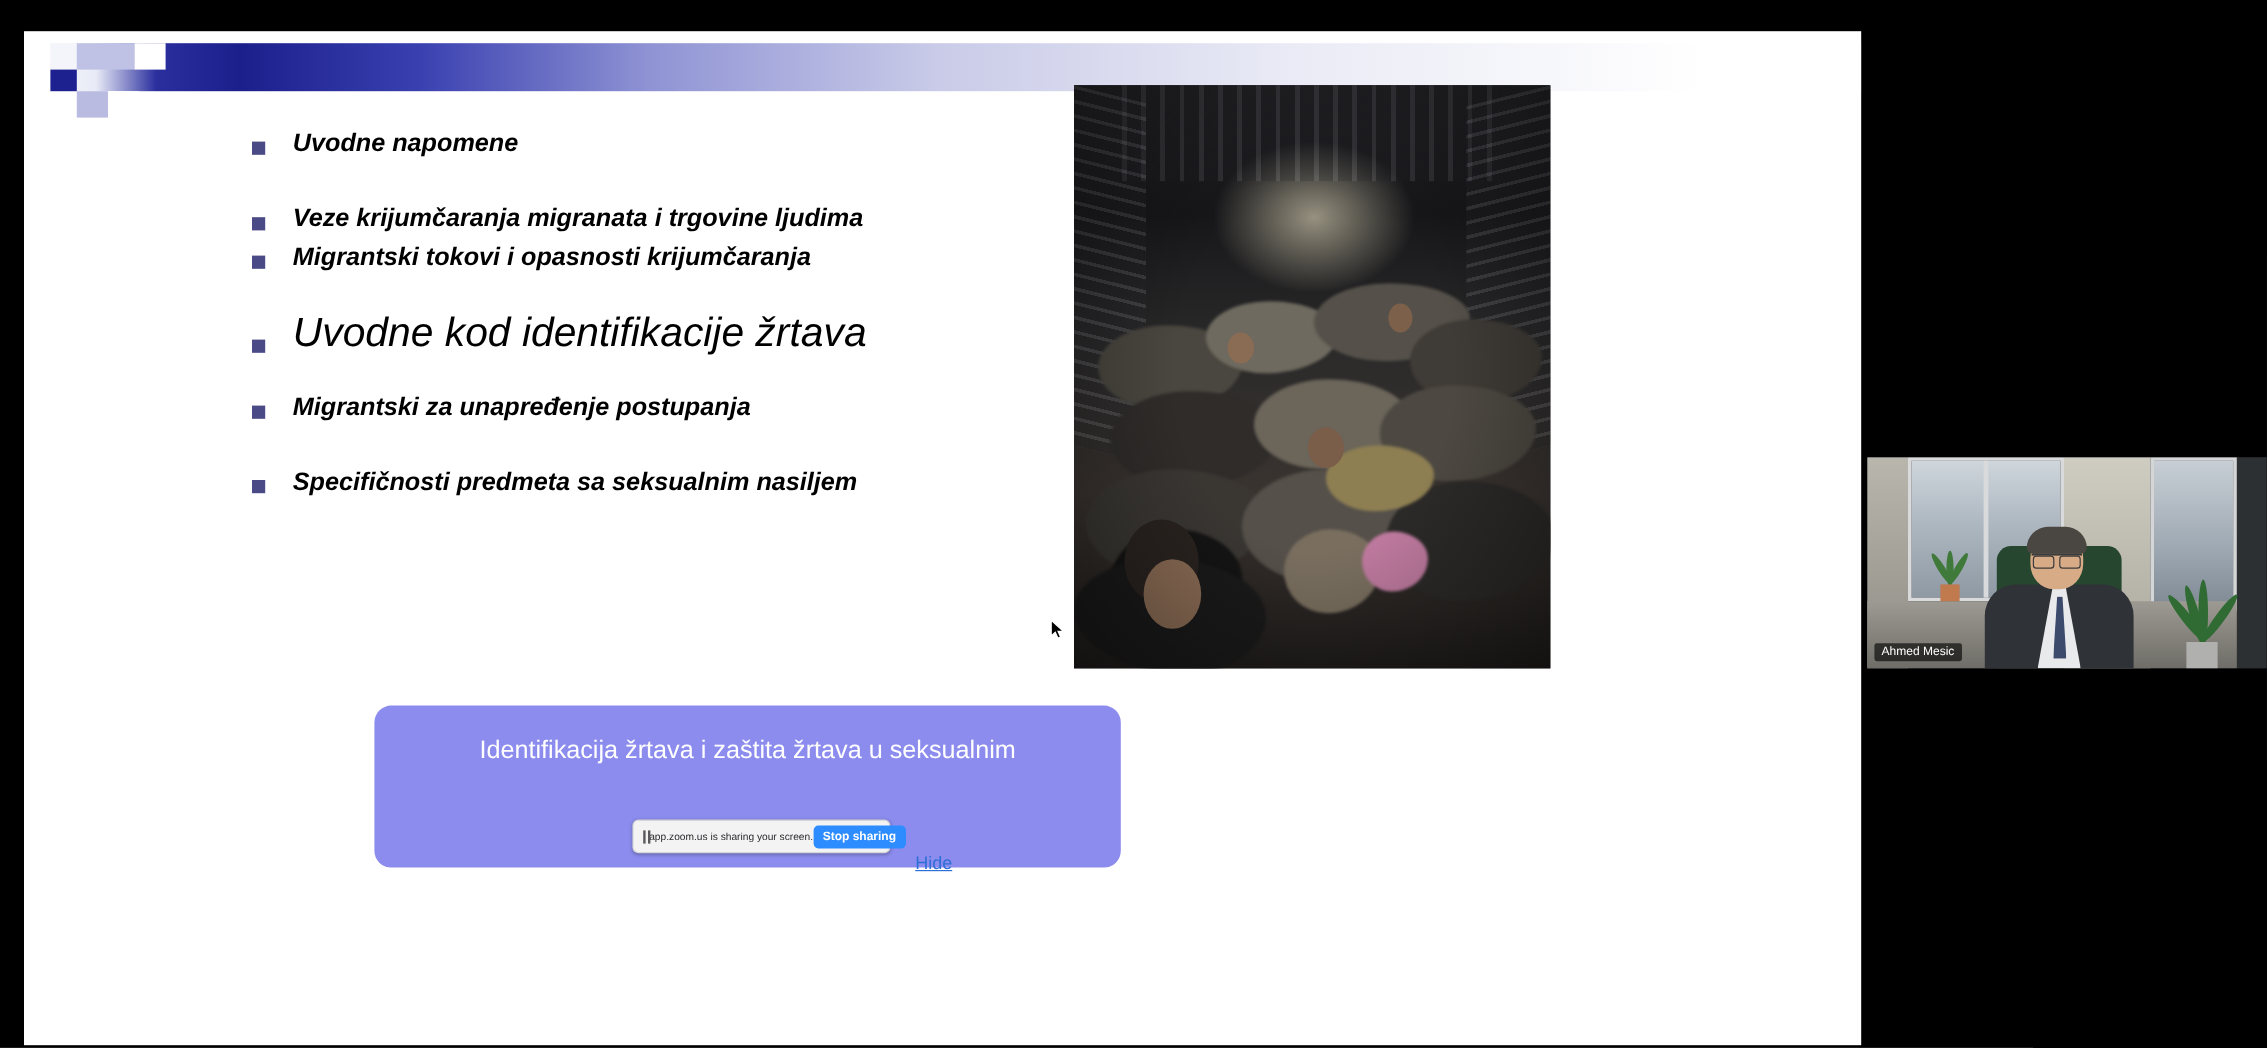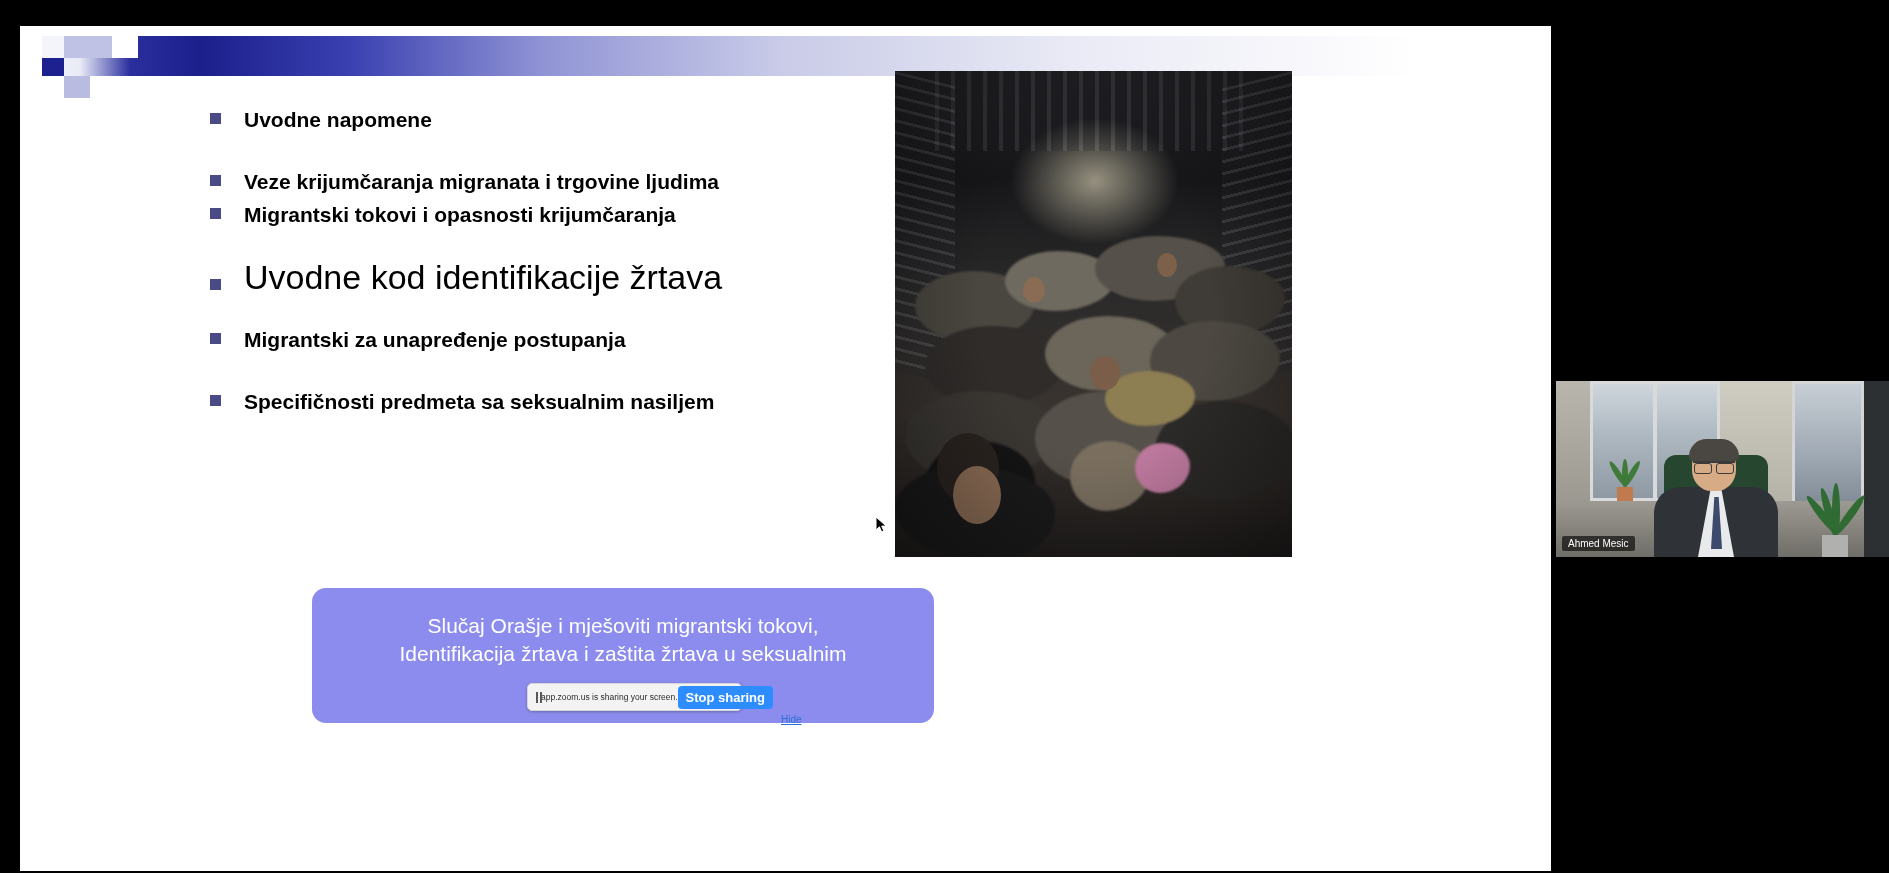--- a/index.html
+++ b/index.html
@@ -60,22 +60,23 @@
 
   
   #bullets {
     position: absolute;
     left: 190px;
     top: 80px;
     width: 680px;
   }
   .bullet-row {
     display: flex;
-    align-items: flex-start;
+    align-items: center;
     margin-bottom: 4px;
+    font-style: italic;
   }
   .bullet-mark {
     width: 14px;
     min-width: 14px;
     margin-right: 20px;
     color: #3b3b7a;
     line-height: 1;
   }
   .bullet-mark i {
     display: block;
@@ -221,31 +222,31 @@
   .pause-icon::after  { left: 5px; }
   #share-msg {
     font-size: 8.5px;
     color: #2b2b2e;
     white-space: nowrap;
     flex: 1;
   }
   #stop-sharing-btn {
     background: #2d8cff;
     color: #ffffff;
-    font-size: 13px;
+    font-size: 10px;
     font-weight: bold;
     border: none;
     border-radius: 4px;
     padding: 4px 8px;
     cursor: pointer;
     white-space: nowrap;
   }
   #hide-link {
     color: #2d6fd6;
-    font-size: 10px;
+    font-size: 15px;
     text-decoration: underline;
     margin-left: 8px;
     cursor: pointer;
     white-space: nowrap;
     margin-top: 44px;
   }
 
   
   #cursor {
     position: absolute;
@@ -466,21 +467,20 @@
       <div class="blob b15"></div>
       <div class="head h1"></div>
       <div class="head h2"></div>
       <div class="head h3"></div>
       <div class="head h4"></div>
       <div class="head h5"></div>
       <div class="ph-vig"></div>
     </div>
 
     <div id="caption-box">
-      <div class="cap-line">Slučaj Orašje i mješoviti migrantski tokovi,</div>
       <div class="cap-line">Identifikacija žrtava i zaštita žrtava u seksualnim</div>
     </div>
 
     <div id="share-bar">
       <span class="pause-icon"></span>
       <span id="share-msg">app.zoom.us is sharing your screen.</span>
       <button id="stop-sharing-btn">Stop sharing</button>
       <span id="hide-link">Hide</span>
     </div>
 

